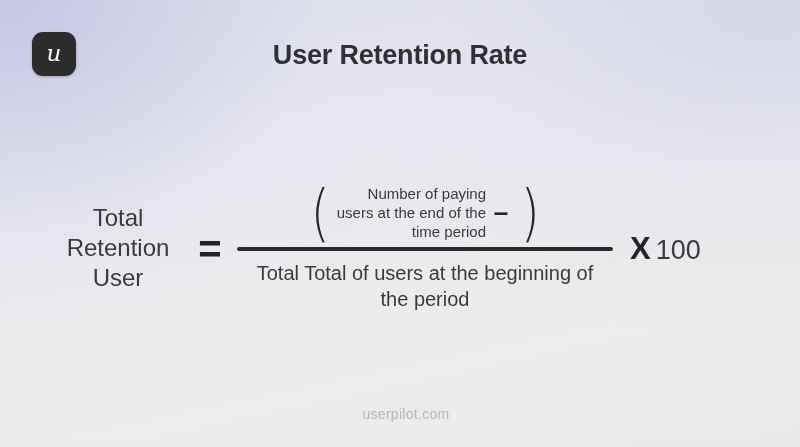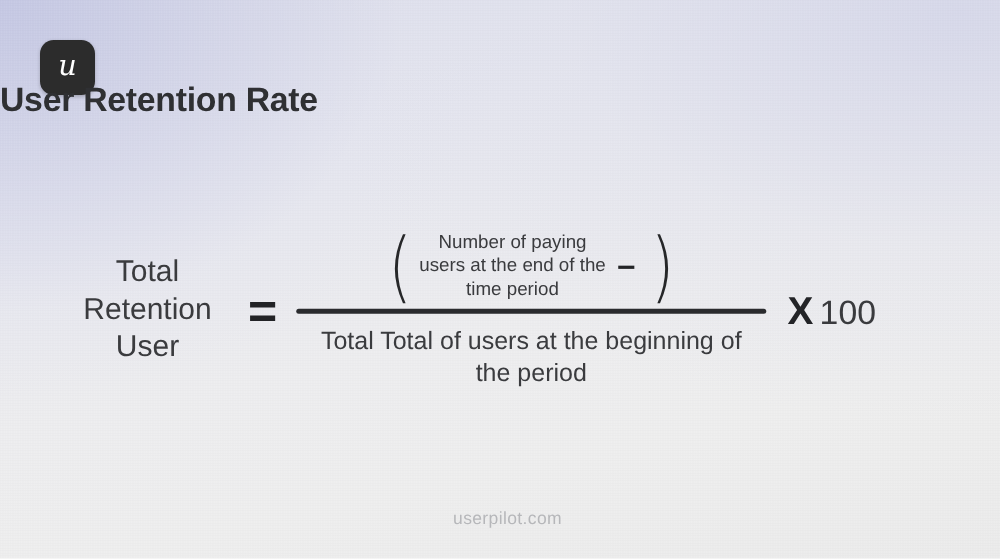--- a/index.html
+++ b/index.html
@@ -60,25 +60,25 @@
     letter-spacing: 0;
     transform: translateY(-1px);
   }
 
   
   #title {
     position: absolute;
     left: 0;
     right: 0;
     top: 40px;
+    text-align: center;
     font-size: 27px;
     font-weight: bold;
     color: #2f3033;
     letter-spacing: -0.2px;
-    margin-top: 25px;
   }
 
   
   #formula {
     position: absolute;
     left: 0;
     right: 0;
     top: 185px;
     display: flex;
     align-items: center;
@@ -125,21 +125,21 @@
     font-weight: 300;
     line-height: 0.72;
     color: #262729;
     transform: scaleX(0.78);
   }
   .paren.left  { margin-right: 2px; }
   .paren.right { margin-left: 2px; }
 
   .term {
     width: 152px;
-    text-align: center;
+    text-align: right;
     font-size: 15px;
     line-height: 1.26;
     color: #3a3b3e;
   }
 
   #minus {
     width: 30px;
     text-align: center;
     font-size: 26px;
     font-weight: bold;

